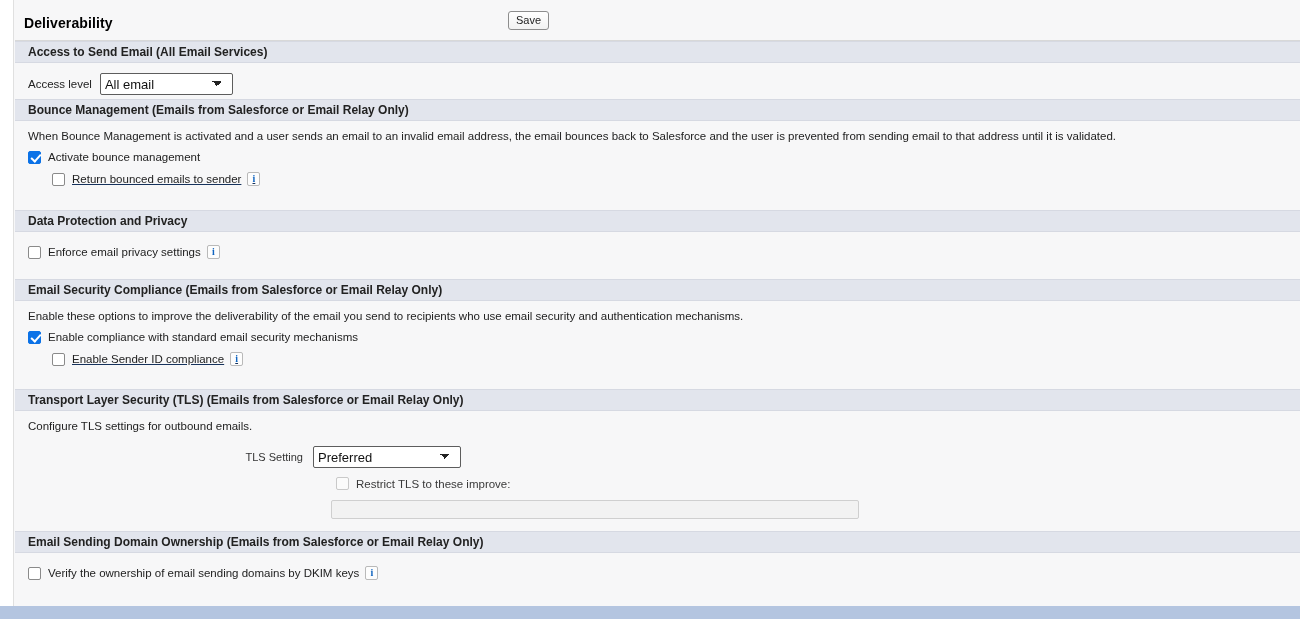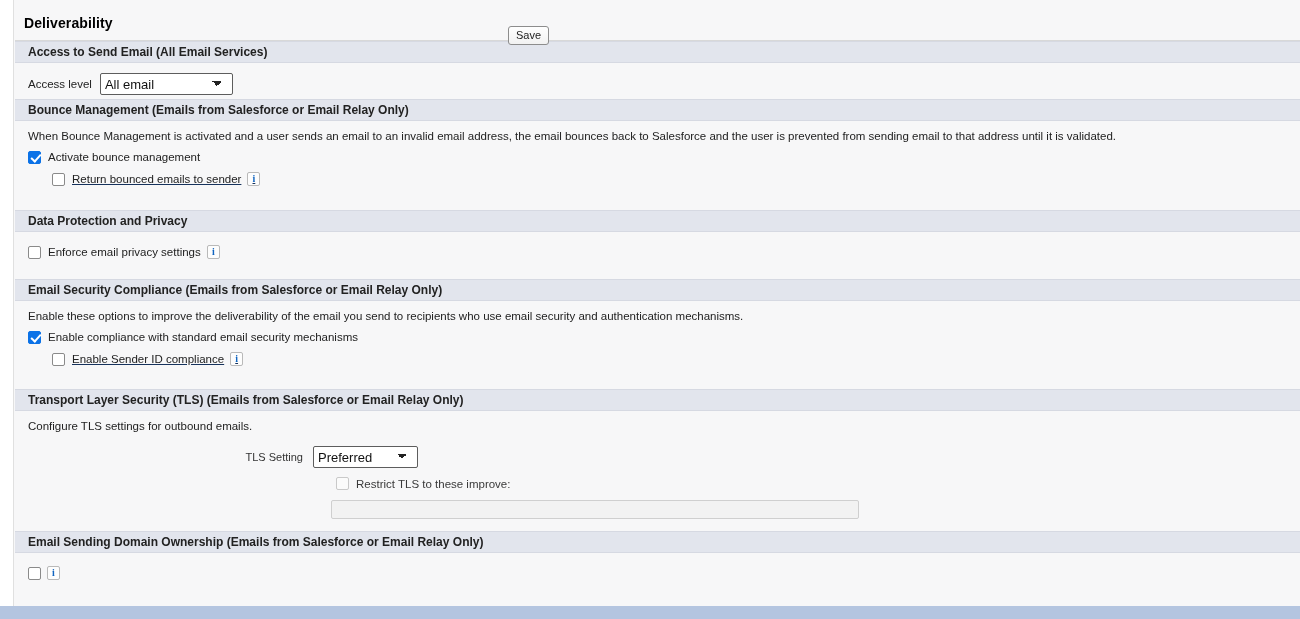--- a/index.html
+++ b/index.html
@@ -56,21 +56,21 @@
     left: 9px;
     top: 15px;
     font-size: 14px;
     font-weight: bold;
     color: #000000;
     letter-spacing: 0.1px;
   }
   .save-button {
     position: absolute;
     left: 493px;
-    top: 26px;
+    top: 11px;
     font-family: "Liberation Sans", sans-serif;
     font-size: 11px;
     color: #222;
     background: linear-gradient(to bottom, #ffffff 0%, #f2f2f2 100%);
     border: 1px solid #8d8d8d;
     border-radius: 3px;
     padding: 2px 7px 3px 7px;
     cursor: pointer;
     line-height: 1.1;
   }
@@ -199,21 +199,21 @@
     background-image:
       linear-gradient(45deg, transparent 50%, #222 50%),
       linear-gradient(135deg, #222 50%, transparent 50%);
     background-position:
       calc(100% - 15px) calc(50% - 1px),
       calc(100% - 10px) calc(50% - 1px);
     background-size: 5px 5px, 5px 5px;
     background-repeat: no-repeat;
   }
   #access-level-select { width: 133px; }
-  #tls-setting-select { width: 105px; }
+  #tls-setting-select { width: 148px; }
 
   
   .tls-field-row {
     display: flex;
     align-items: center;
     padding-top: 10px;
   }
   .tls-label {
     width: 285px;
     text-align: right;
@@ -344,20 +344,21 @@
       <div class="tls-input-row">
         <input type="text" class="domains-input" disabled="" placeholder="" style="">
       </div>
     </div>
 
     <div class="section-header">Email Sending Domain Ownership (Emails from Salesforce or Email Relay Only)</div>
     <div class="section-body">
       <div style="height:9px"></div>
       <div class="cb-row">
         <span class="cbox"></span>
+        <span class="cb-label">Verify the ownership of email sending domains by DKIM keys</span>
         <span class="info-icon">i</span>
       </div>
     </div>
 
   </div>
 
   <div class="bottom-band"></div>
 
 </div>
 

